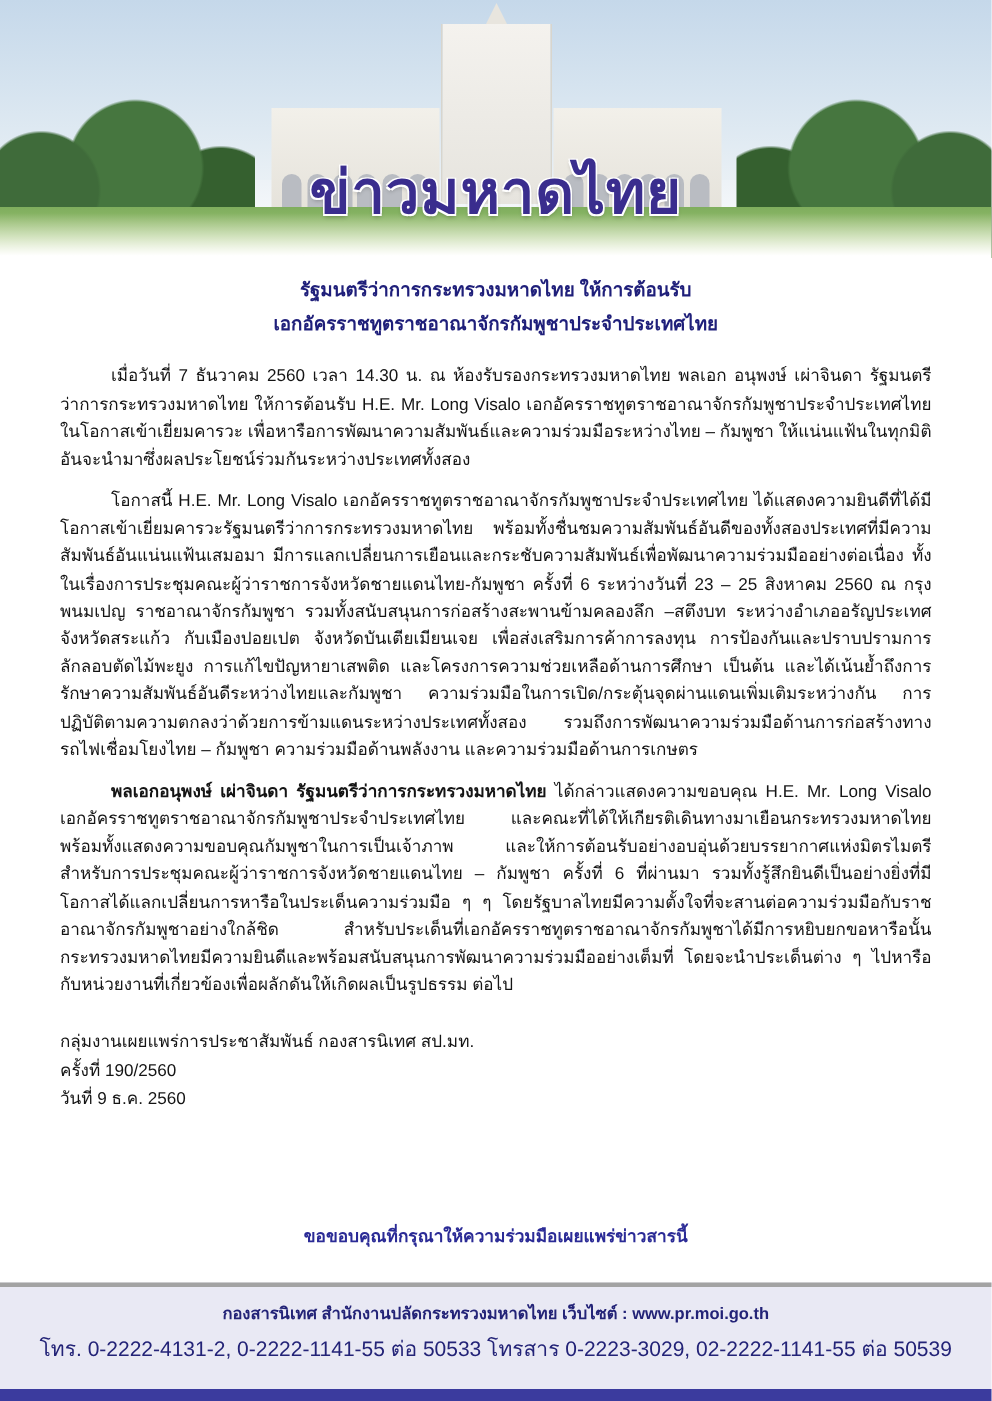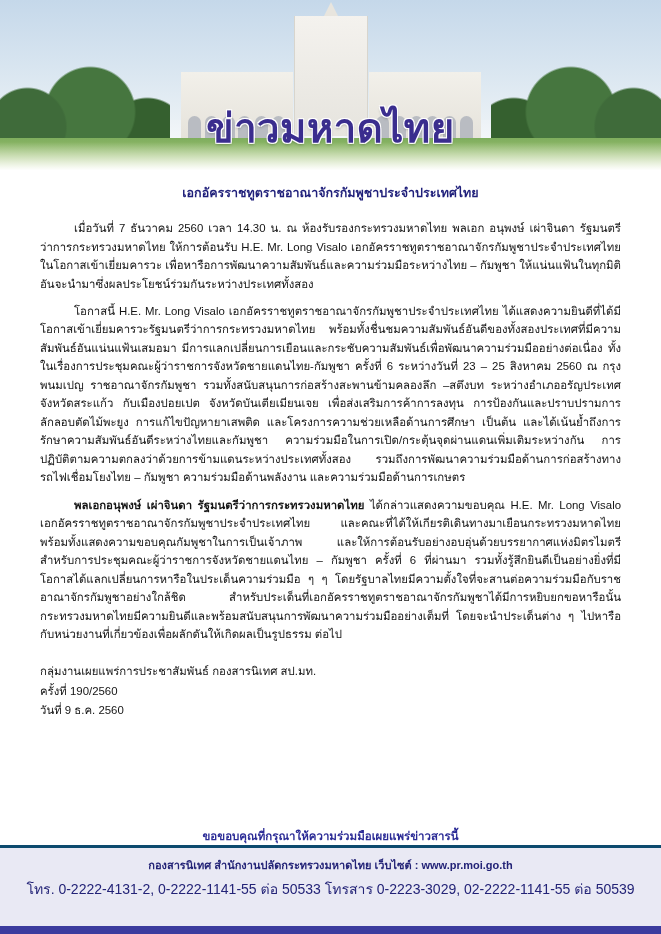--- a/index.html
+++ b/index.html
@@ -175,30 +175,30 @@
     line-height: 1.7;
   }
 
   
   .thanks {
     margin-top: auto;
     text-align: center;
     color: #2b2b96;
     font-size: 11.5px;
     font-weight: bold;
-    padding-bottom: 0;
+    padding-bottom: 22px;
   }
 
   
   .footer {
     width: 661px;
     background: #e9e9f4;
-    border-top: 3px solid #0c4a6e;
-    text-align: center;
-    padding: 8px 0 26px 0;
+    border-top: 3px solid #a3a3a3;
+    text-align: center;
+    padding: 8px 0 16px 0;
   }
   .footer .line1 {
     color: #232377;
     font-size: 11px;
     font-weight: bold;
     margin-bottom: 4px;
   }
   .footer .line2 {
     color: #232377;
     font-size: 14px;
@@ -242,20 +242,21 @@
             <i></i>
         </div>
       </div>
     </div>
     <div class="lawn"></div>
     <div class="banner-fade"></div>
     <div class="banner-title">ข่าวมหาดไทย</div>
   </div>
 
   <div class="headline">
+    <div>รัฐมนตรีว่าการกระทรวงมหาดไทย ให้การต้อนรับ</div>
     <div>เอกอัครราชทูตราชอาณาจักรกัมพูชาประจำประเทศไทย</div>
   </div>
 
   <div class="body-text">
     <p><span>เมื่อวันที่ 7 ธันวาคม 2560 เวลา 14.30 น. ณ ห้องรับรองกระทรวงมหาดไทย พลเอก อนุพงษ์ เผ่าจินดา รัฐมนตรีว่าการกระทรวงมหาดไทย ให้การต้อนรับ H.E. Mr. Long Visalo เอกอัครราชทูตราชอาณาจักรกัมพูชาประจำประเทศไทย ในโอกาสเข้าเยี่ยมคารวะ เพื่อหารือการพัฒนาความสัมพันธ์และความร่วมมือระหว่างไทย – กัมพูชา ให้แน่นแฟ้นในทุกมิติ อันจะนำมาซึ่งผลประโยชน์ร่วมกันระหว่างประเทศทั้งสอง</span></p>
     <p><span>โอกาสนี้ H.E. Mr. Long Visalo เอกอัครราชทูตราชอาณาจักรกัมพูชาประจำประเทศไทย ได้แสดงความยินดีที่ได้มีโอกาสเข้าเยี่ยมคารวะรัฐมนตรีว่าการกระทรวงมหาดไทย พร้อมทั้งชื่นชมความสัมพันธ์อันดีของทั้งสองประเทศที่มีความสัมพันธ์อันแน่นแฟ้นเสมอมา มีการแลกเปลี่ยนการเยือนและกระชับความสัมพันธ์เพื่อพัฒนาความร่วมมืออย่างต่อเนื่อง ทั้งในเรื่องการประชุมคณะผู้ว่าราชการจังหวัดชายแดนไทย-กัมพูชา ครั้งที่ 6 ระหว่างวันที่ 23 – 25 สิงหาคม 2560 ณ กรุงพนมเปญ ราชอาณาจักรกัมพูชา รวมทั้งสนับสนุนการก่อสร้างสะพานข้ามคลองลึก –สตึงบท ระหว่างอำเภออรัญประเทศ จังหวัดสระแก้ว กับเมืองปอยเปต จังหวัดบันเตียเมียนเจย เพื่อส่งเสริมการค้าการลงทุน การป้องกันและปราบปรามการลักลอบตัดไม้พะยูง การแก้ไขปัญหายาเสพติด และโครงการความช่วยเหลือด้านการศึกษา เป็นต้น และได้เน้นย้ำถึงการรักษาความสัมพันธ์อันดีระหว่างไทยและกัมพูชา ความร่วมมือในการเปิด/กระตุ้นจุดผ่านแดนเพิ่มเติมระหว่างกัน การปฏิบัติตามความตกลงว่าด้วยการข้ามแดนระหว่างประเทศทั้งสอง รวมถึงการพัฒนาความร่วมมือด้านการก่อสร้างทางรถไฟเชื่อมโยงไทย – กัมพูชา ความร่วมมือด้านพลังงาน และความร่วมมือด้านการเกษตร</span></p>
     <p><span class="lead">พลเอกอนุพงษ์ เผ่าจินดา รัฐมนตรีว่าการกระทรวงมหาดไทย</span><span> ได้กล่าวแสดงความขอบคุณ H.E. Mr. Long Visalo เอกอัครราชทูตราชอาณาจักรกัมพูชาประจำประเทศไทย และคณะที่ได้ให้เกียรติเดินทางมาเยือนกระทรวงมหาดไทย พร้อมทั้งแสดงความขอบคุณกัมพูชาในการเป็นเจ้าภาพ และให้การต้อนรับอย่างอบอุ่นด้วยบรรยากาศแห่งมิตรไมตรี สำหรับการประชุมคณะผู้ว่าราชการจังหวัดชายแดนไทย – กัมพูชา ครั้งที่ 6 ที่ผ่านมา รวมทั้งรู้สึกยินดีเป็นอย่างยิ่งที่มีโอกาสได้แลกเปลี่ยนการหารือในประเด็นความร่วมมือ ๆ ๆ โดยรัฐบาลไทยมีความตั้งใจที่จะสานต่อความร่วมมือกับราชอาณาจักรกัมพูชาอย่างใกล้ชิด สำหรับประเด็นที่เอกอัครราชทูตราชอาณาจักรกัมพูชาได้มีการหยิบยกขอหารือนั้น กระทรวงมหาดไทยมีความยินดีและพร้อมสนับสนุนการพัฒนาความร่วมมืออย่างเต็มที่ โดยจะนำประเด็นต่าง ๆ ไปหารือกับหน่วยงานที่เกี่ยวข้องเพื่อผลักดันให้เกิดผลเป็นรูปธรรม ต่อไป</span></p>
   </div>
 
   <div class="signature">

